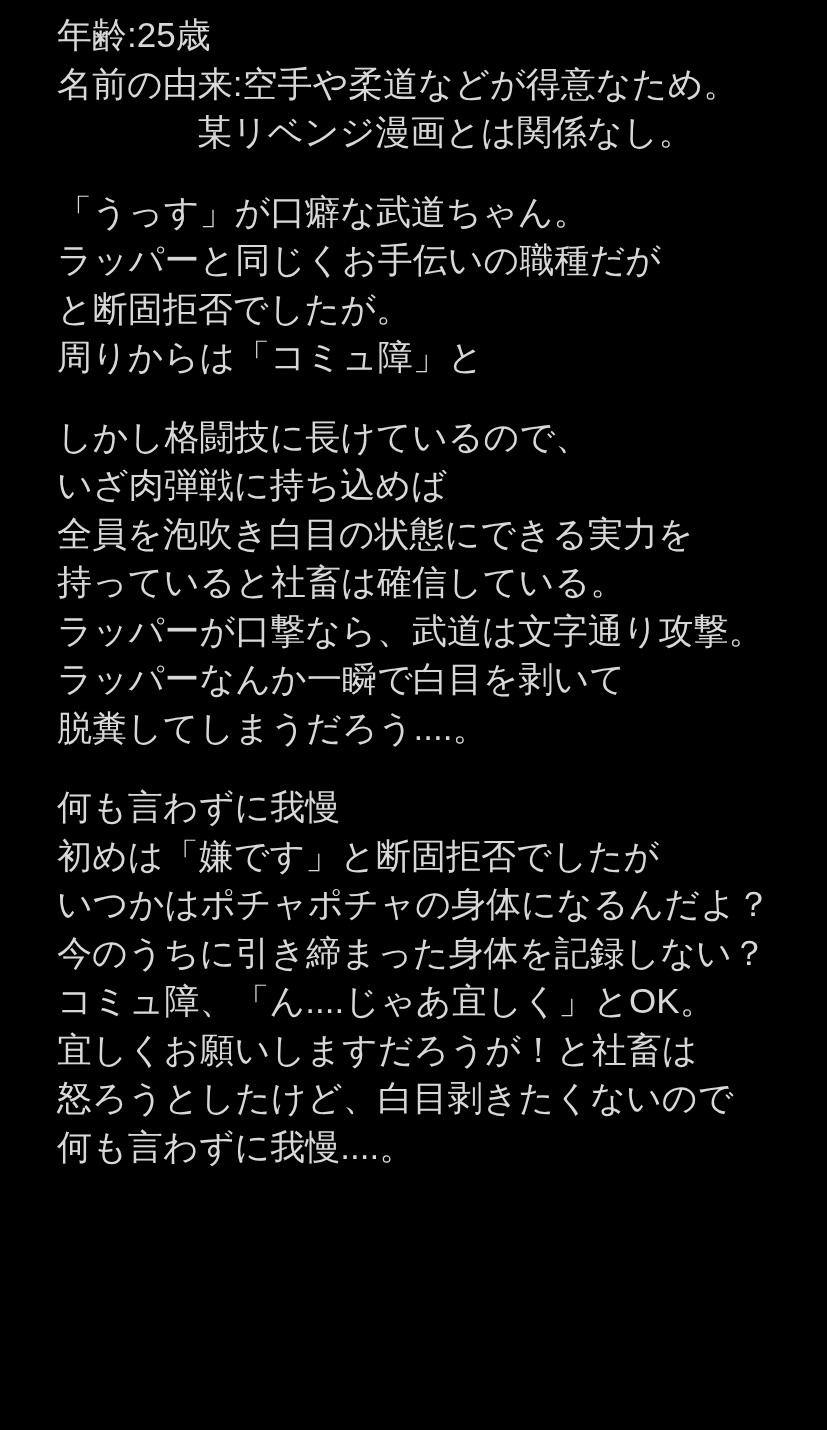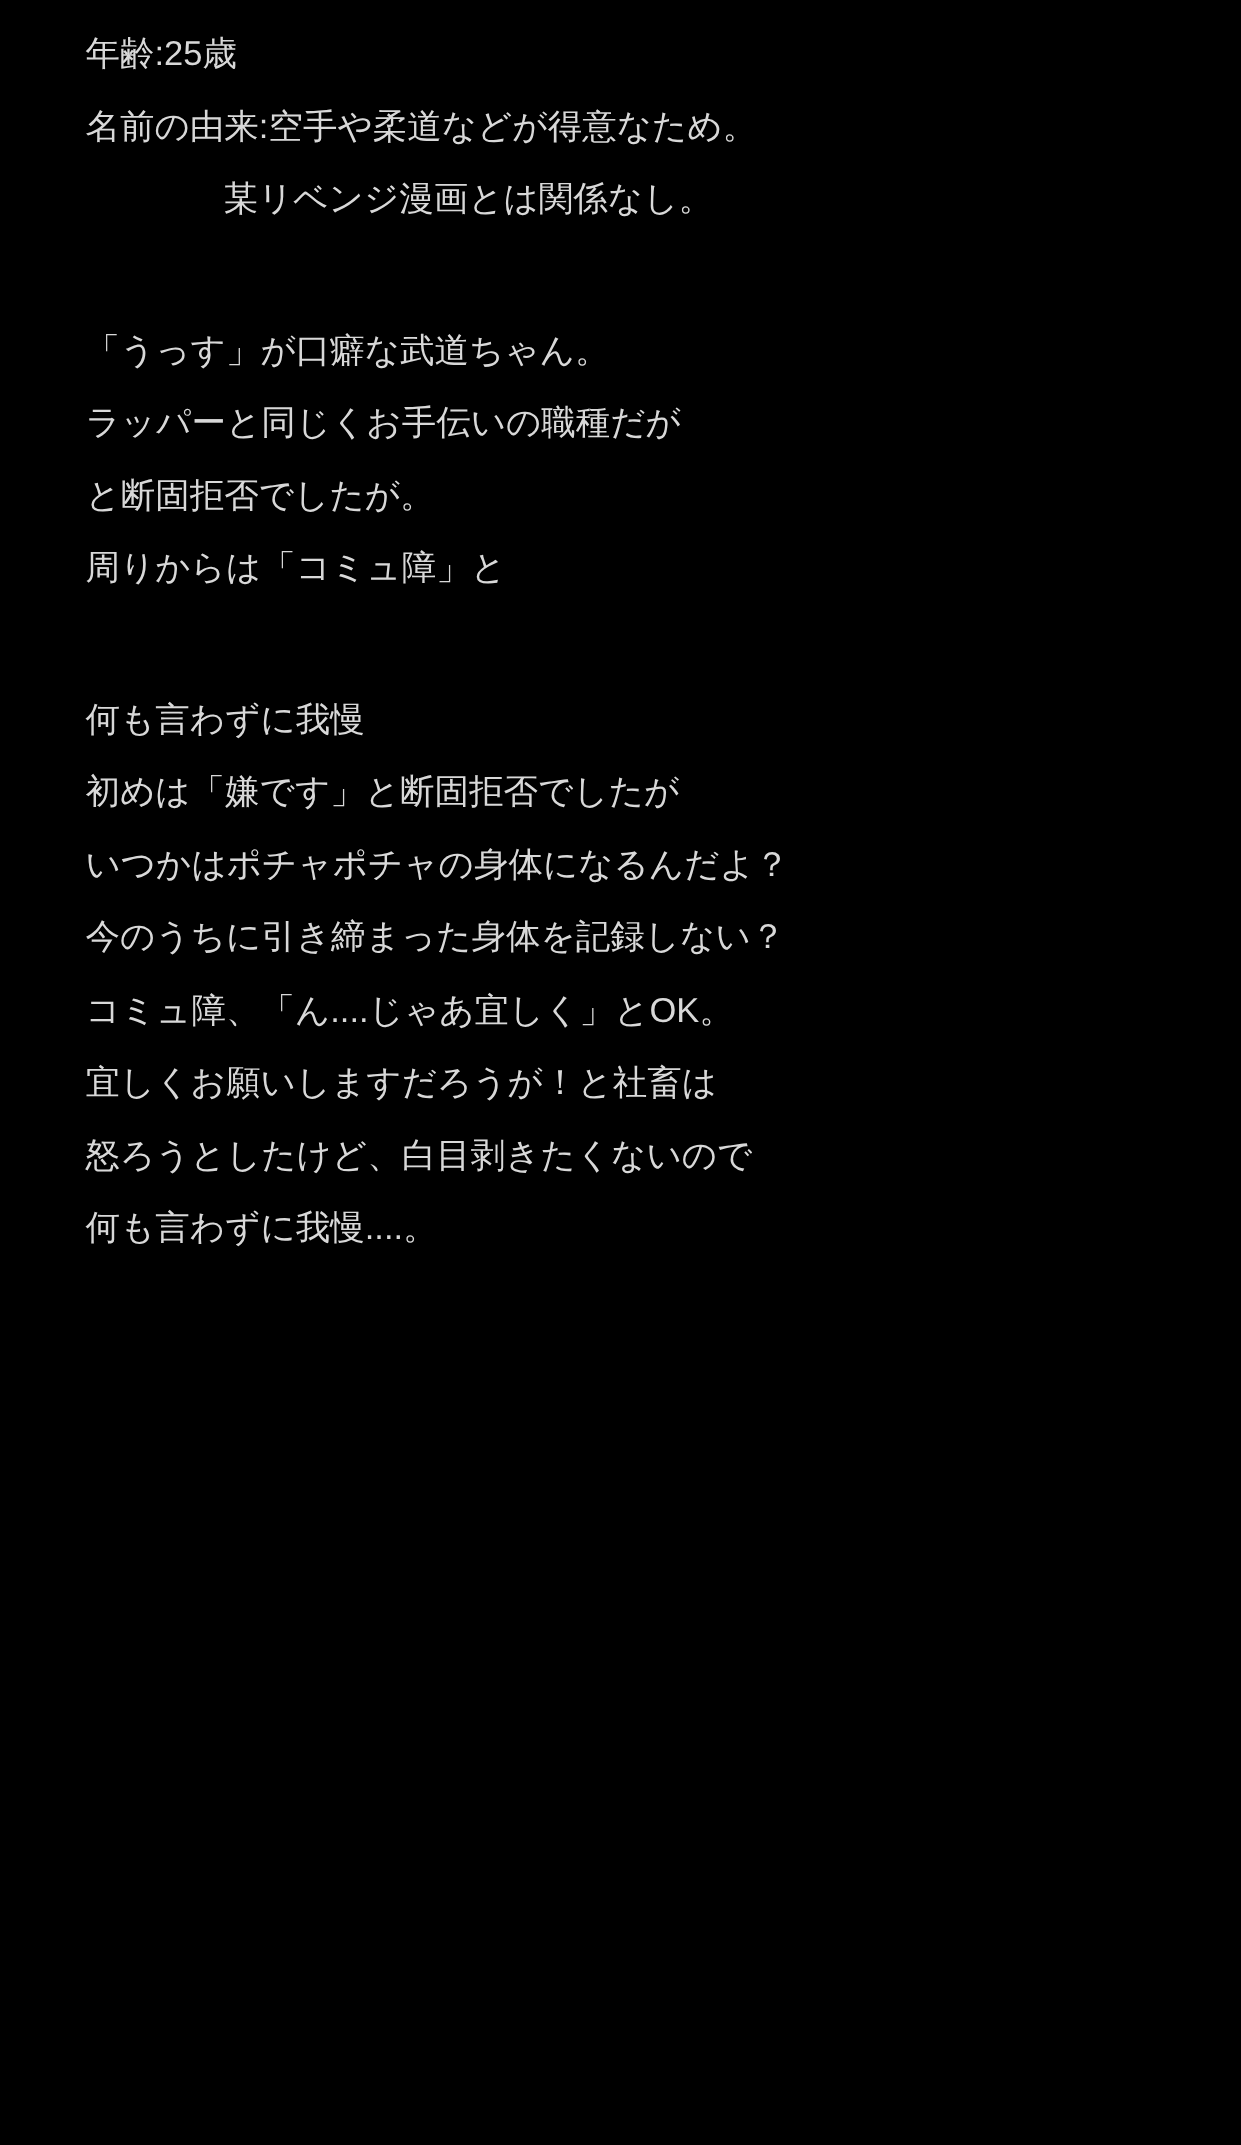--- a/index.html
+++ b/index.html
@@ -11,28 +11,28 @@
     height: 1430px;
     background: #000000;
     overflow: hidden;
   }
   .page {
     box-sizing: border-box;
     width: 827px;
     height: 1430px;
     padding: 11px 30px 0 57px;
     font-family: "Liberation Sans", "DejaVu Sans", sans-serif;
-    font-size: 23px;
+    font-size: 35px;
     font-weight: 400;
     line-height: 48.5px;
     color: #d8d8d8;
     -webkit-font-smoothing: antialiased;
   }
   .para + .para {
-    margin-top: 52px;
+    margin-top: 31px;
   }
   .line {
     white-space: pre-wrap;
     min-height: 48.5px;
   }
 </style>
 </head>
 <body style="background: rgb(0, 0, 0);">
 
 <div class="page" style="color: rgb(216, 216, 216);">
@@ -43,20 +43,29 @@
     <div class="line">　　　　某リベンジ漫画とは関係なし。</div>
   </div>
 
   <div class="para">
     <div class="line">「うっす」が口癖な武道ちゃん。</div>
     <div class="line">ラッパーと同じくお手伝いの職種だが</div>
     <div class="line">と断固拒否でしたが。</div>
     <div class="line">周りからは「コミュ障」と</div>
   </div>
 
+  <div class="para">
+    <div class="line">しかし格闘技に長けているので、</div>
+    <div class="line">いざ肉弾戦に持ち込めば</div>
+    <div class="line">全員を泡吹き白目の状態にできる実力を</div>
+    <div class="line">持っていると社畜は確信している。</div>
+    <div class="line">ラッパーが口撃なら、武道は文字通り攻撃。</div>
+    <div class="line">ラッパーなんか一瞬で白目を剥いて</div>
+    <div class="line">脱糞してしまうだろう....。</div>
+  </div>
 
   <div class="para">
     <div class="line">何も言わずに我慢</div>
     <div class="line">初めは「嫌です」と断固拒否でしたが</div>
     <div class="line">いつかはポチャポチャの身体になるんだよ？</div>
     <div class="line">今のうちに引き締まった身体を記録しない？</div>
     <div class="line">コミュ障、「ん....じゃあ宜しく」とOK。</div>
     <div class="line">宜しくお願いしますだろうが！と社畜は</div>
     <div class="line">怒ろうとしたけど、白目剥きたくないので</div>
     <div class="line">何も言わずに我慢....。</div>

